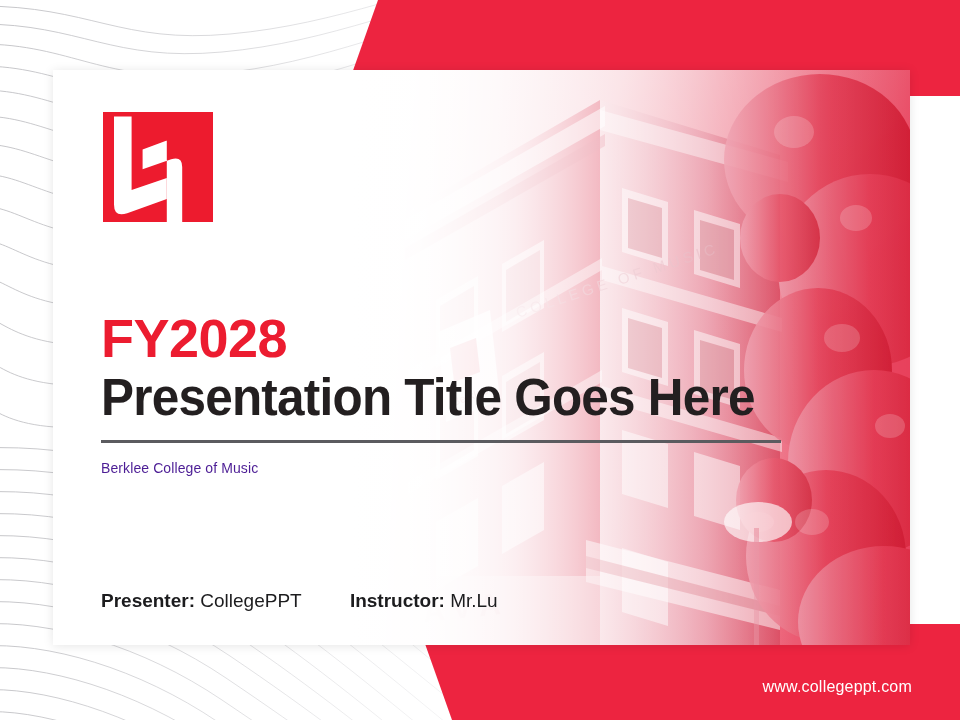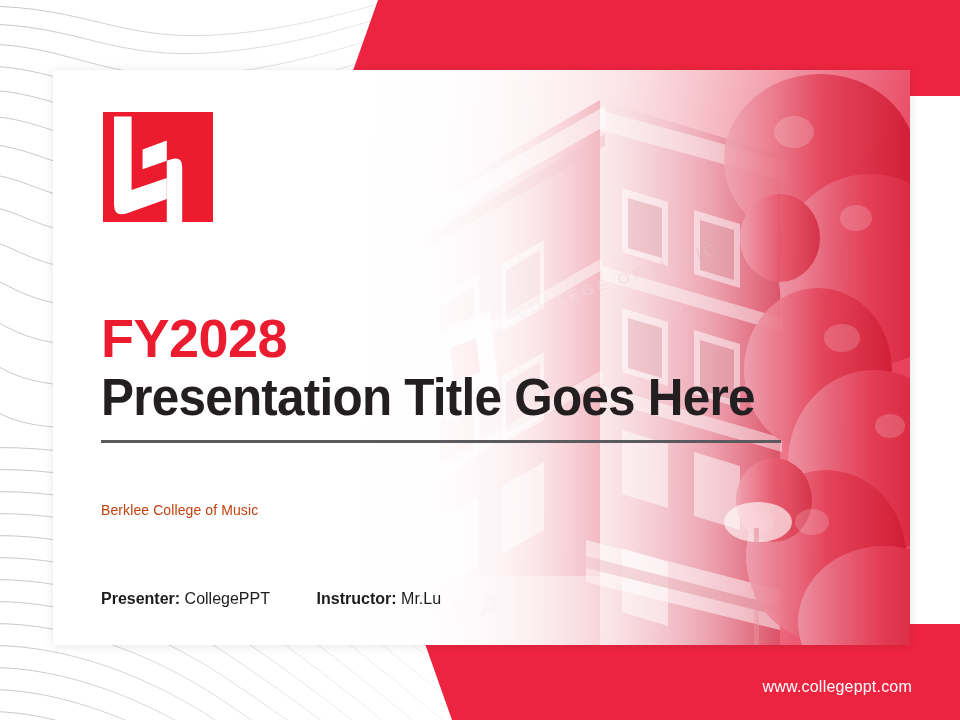--- a/index.html
+++ b/index.html
@@ -133,31 +133,30 @@
     width: 680px;
     height: 3px;
     background: #5B5B5F;
   }
 
   .subtitle {
     position: absolute;
     left: 48px;
     top: 390px;
     font-size: 14px;
-    color: #c2410c;
+    color: #4c1d95;
     letter-spacing: 0.1px;
     white-space: nowrap;
-    margin-top: 42px;
   }
 
   .credits {
     position: absolute;
     left: 48px;
     top: 520px;
-    font-size: 16px;
+    font-size: 19px;
     color: #1C1C1E;
     white-space: nowrap;
   }
   .credits .lbl { font-weight: bold; }
   .credits .val { font-weight: normal; }
   .credits .gap { display: inline-block; width: 38px; }
 
   
   .site-url {
     position: absolute;

